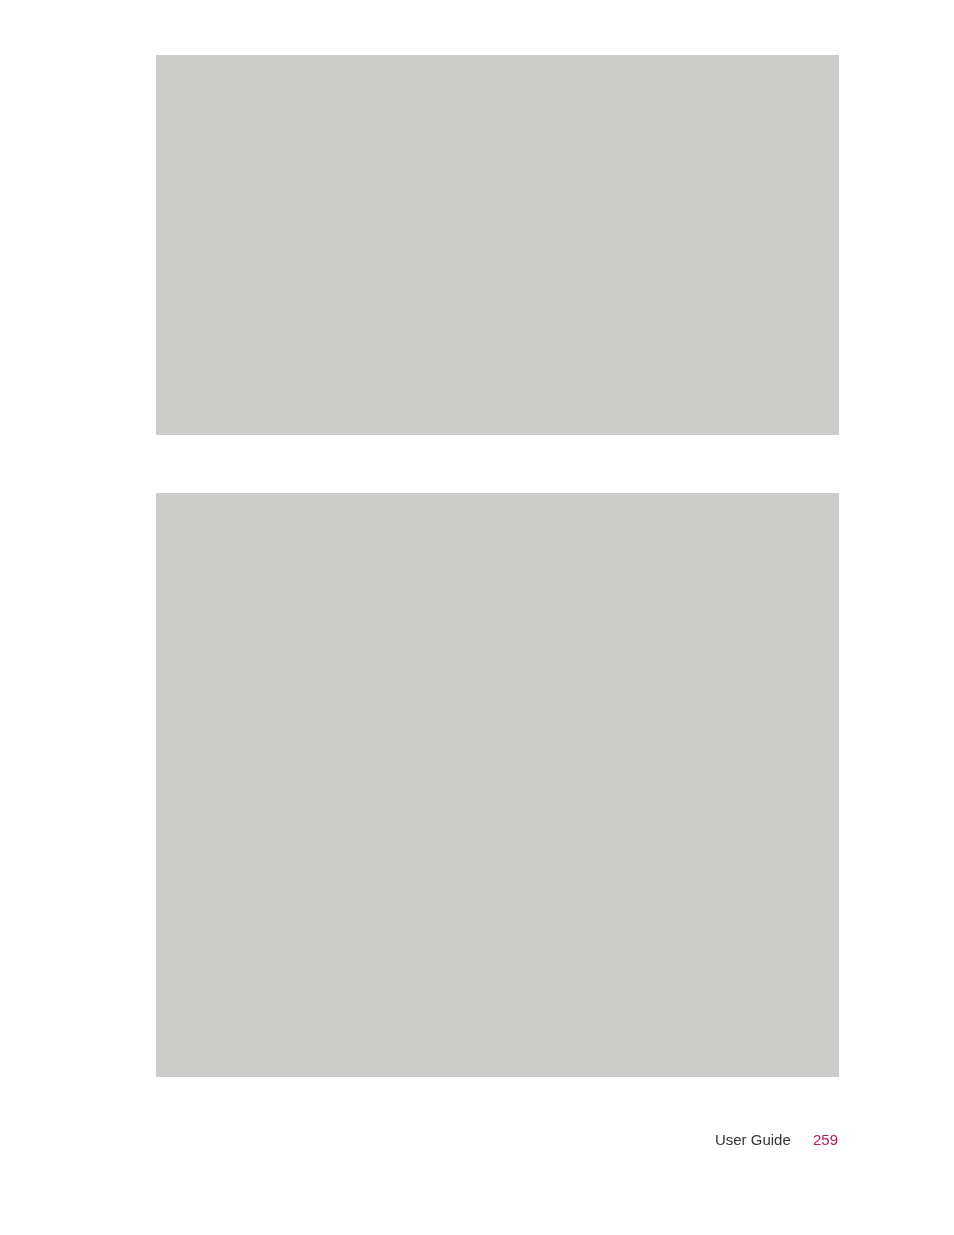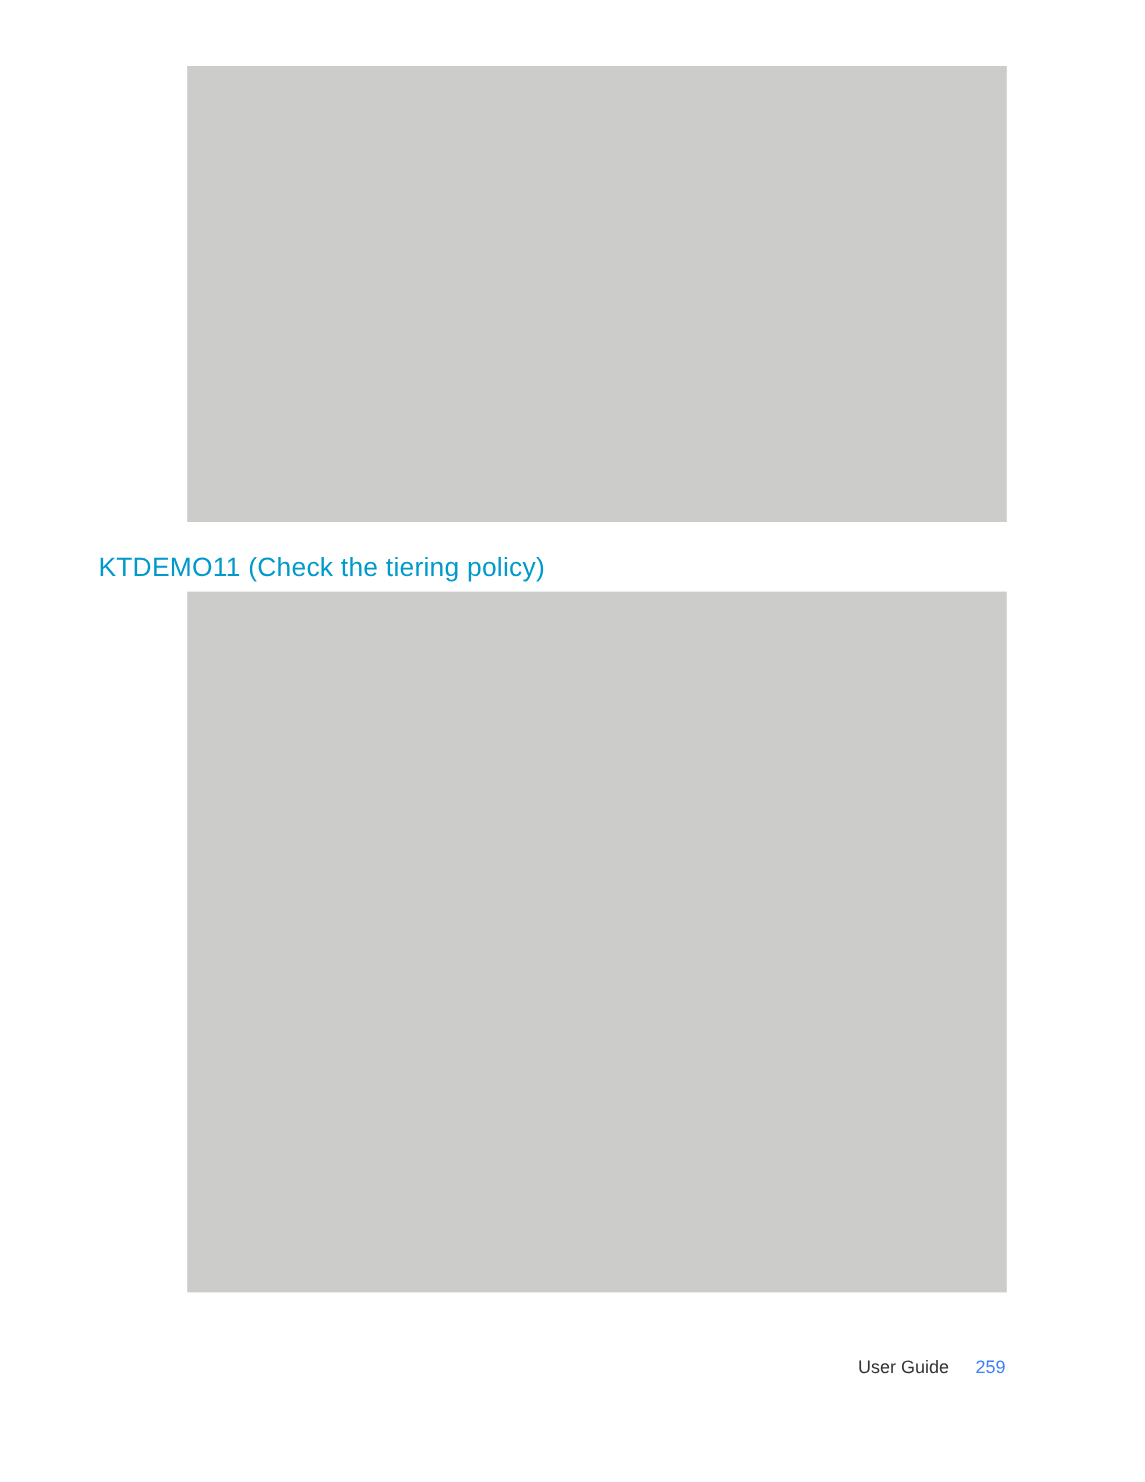--- a/index.html
+++ b/index.html
@@ -51,27 +51,26 @@
       right: 116px;
       font-size: 15px;
       color: #333333;
       font-family: "Futura", "Century Gothic", Arial, sans-serif;
     }
     .footer-label {
       margin-right: 18px;
       margin-top: 12px;
     }
     .footer-page {
-      color: #3b82f6;
+      color: #be185d;
     }
   </style>
 </head>
 <body>
 
 <div class="page-container">
   <div class="figure-top"></div>
-  <div class="section-heading">KTDEMO11 (Check the tiering policy)</div>
   <div class="figure-bottom"></div>
   <div class="footer">
     <span class="footer-label">User Guide</span>
     <span class="footer-page">259</span>
   </div>
 </div>
 
 </body></html>

